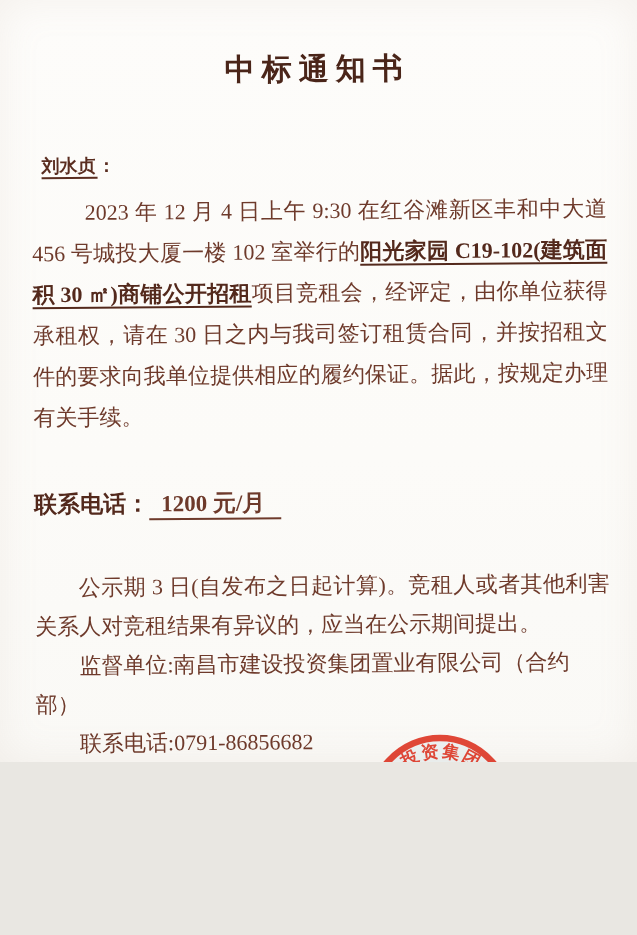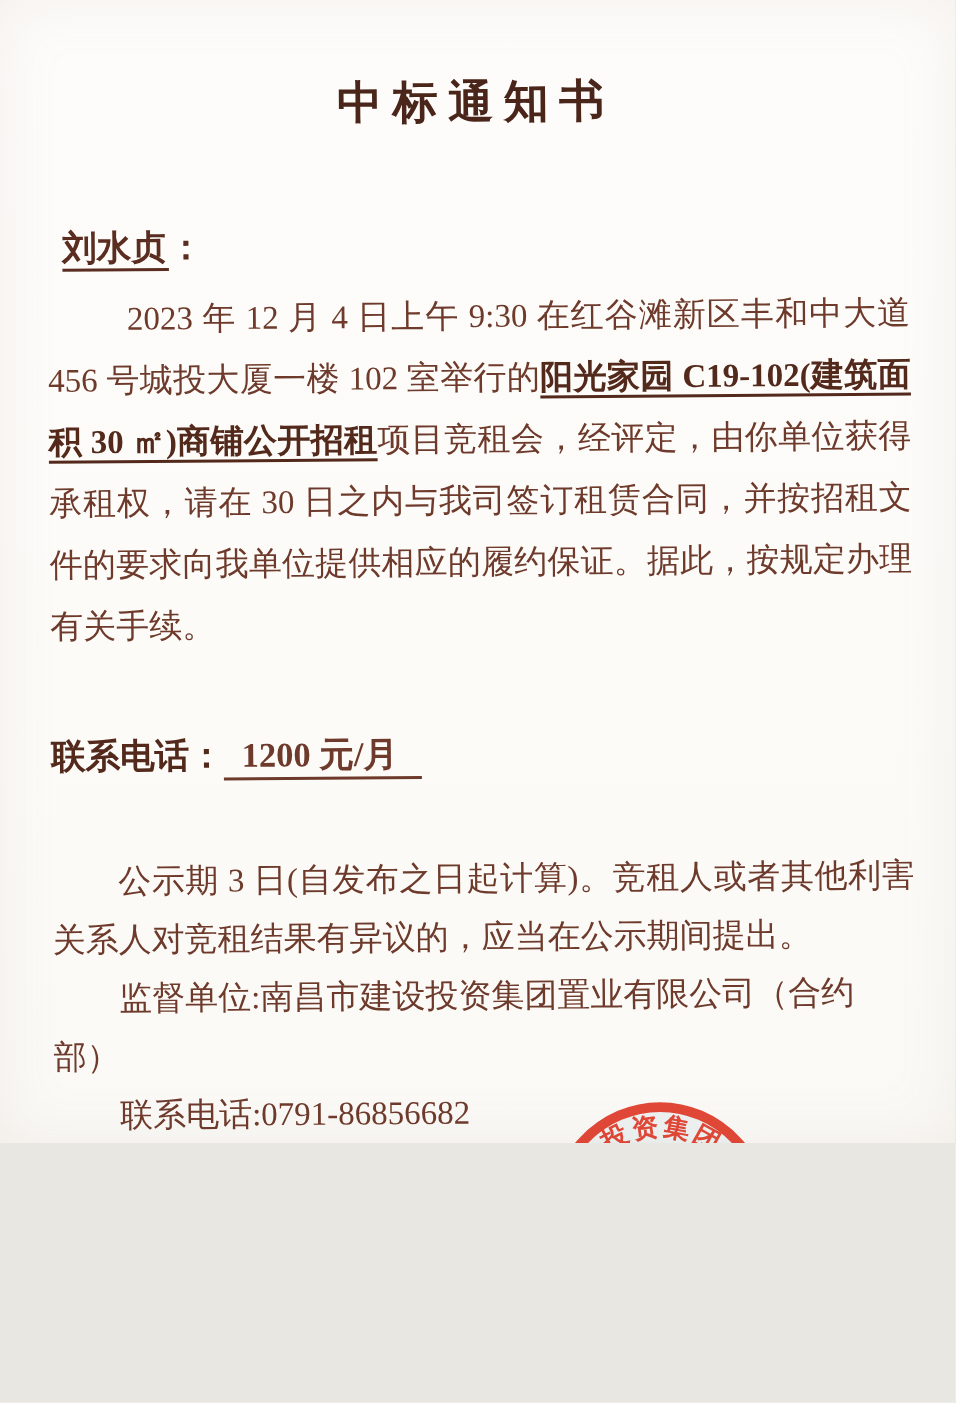--- a/index.html
+++ b/index.html
@@ -12,21 +12,21 @@
     box-shadow:inset 0 0 40px rgba(180,160,140,.12);
   }
   .tilt{position:absolute; inset:0; transform:rotate(-0.45deg); transform-origin:50% 30%;}
   .title{
     position:absolute; top:50px; left:0; right:0; margin:0;
     text-align:center; font-size:30px; line-height:38px; font-weight:700;
     letter-spacing:7px; color:#4a2519;
   }
   .salutation{
     position:absolute; top:148px; left:42px;
-    font-size:23px; line-height:32px; font-weight:700; color:#5a2d20;
+    font-size:18px; line-height:32px; font-weight:700; color:#5a2d20;
   }
   .salutation .name{border-bottom:2px solid #5a2d20; padding:0 2px 1px 0;}
   .para1{
     position:absolute; top:190px; left:32px; right:30px; margin:0;
     font-size:22px; line-height:41px;
     text-align:justify; text-justify:inter-character; text-indent:2.4em;
   }
   .hl{
     font-weight:700; color:#53291c;
     text-decoration:underline; text-decoration-thickness:2px; text-underline-offset:5px;

